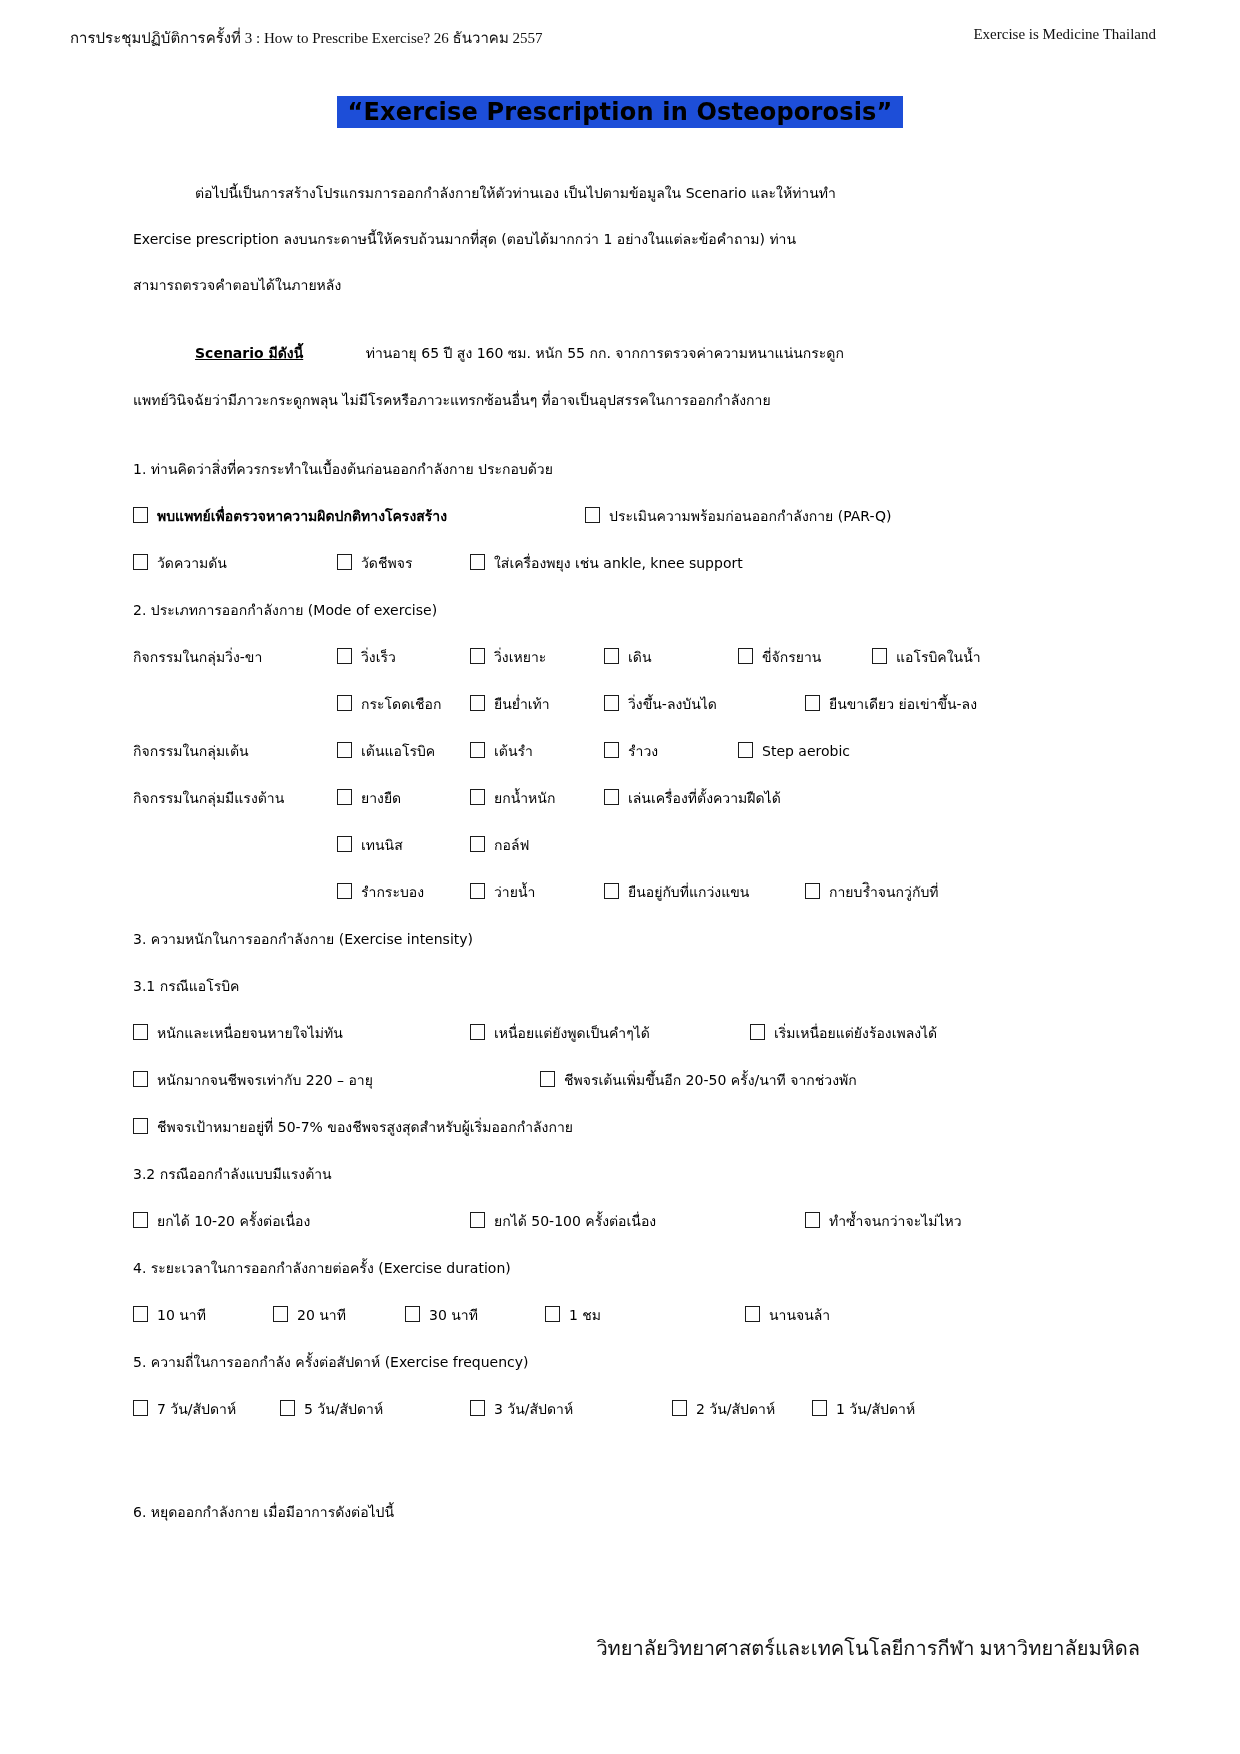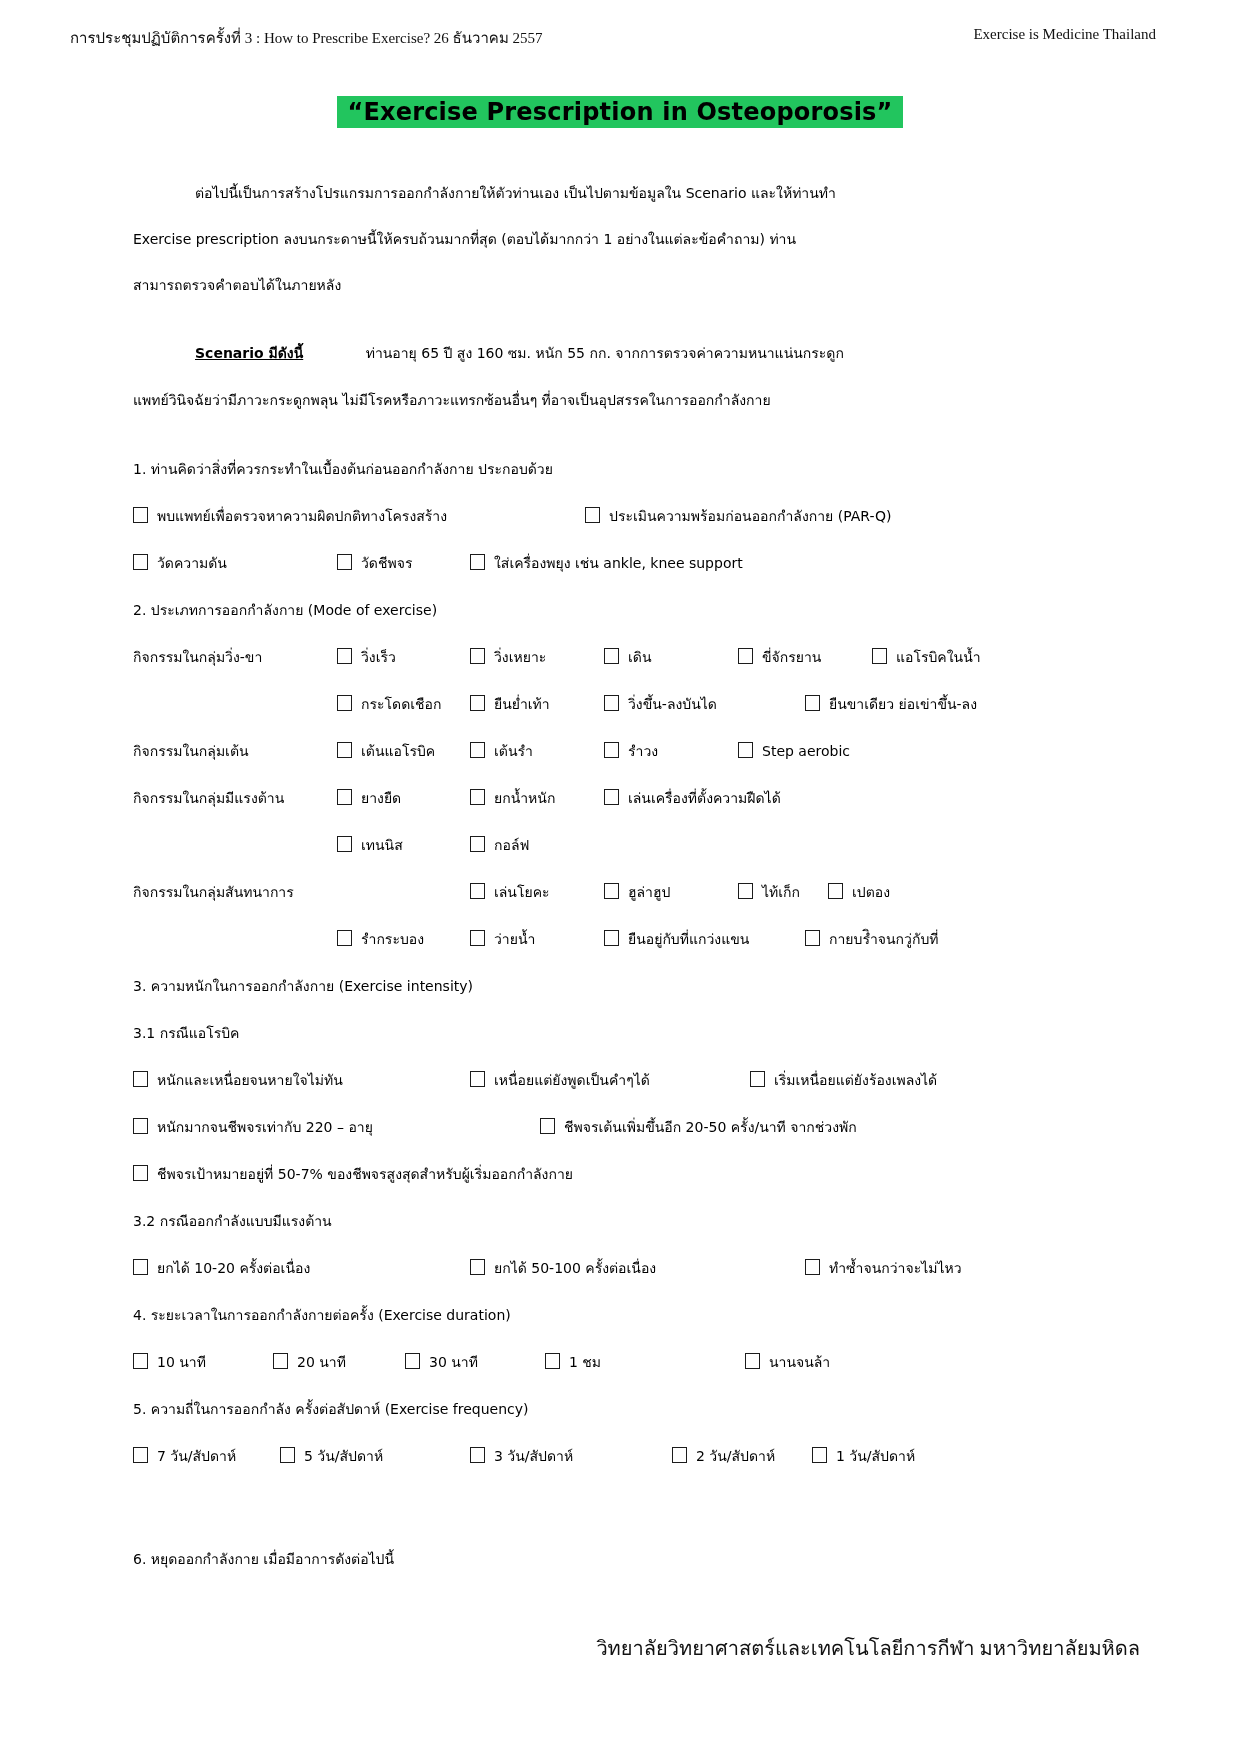--- a/index.html
+++ b/index.html
@@ -7,21 +7,21 @@
     width:1240px;height:1754px;position:relative;background:#ffffff;color:#000;
     font-family:"DejaVu Sans", sans-serif;overflow:hidden;
   }
   .page-header{
     position:absolute;top:26px;left:70px;right:84px;
     display:flex;justify-content:space-between;
     font-family:"Liberation Serif", serif;font-size:15px;color:#111;
   }
   .title-wrap{position:absolute;top:96px;left:0;width:100%;text-align:center;}
   .title{
-    display:inline-block;background:#22c55e;padding:2px 10px;
+    display:inline-block;background:#1d4ed8;padding:2px 10px;
     font-size:24px;font-weight:bold;letter-spacing:0.2px;
   }
   .content{position:absolute;left:133px;right:80px;top:170px;font-size:14px;}
   .intro{line-height:46px;}
   .intro .line{white-space:nowrap;}
   .intro .line.first{text-indent:62px;}
   .scenario{margin-top:22px;line-height:47px;}
   .scenario .line1{white-space:nowrap;text-indent:0;}
   .scenario-label{font-weight:bold;text-decoration:underline;margin-left:62px;}
   .scenario-text1{margin-left:58px;}
@@ -65,21 +65,21 @@
       <span class="scenario-text1">ท่านอายุ 65 ปี สูง 160 ซม. หนัก 55 กก. จากการตรวจค่าความหนาแน่นกระดูก</span>
     </div>
     <div class="line2">แพทย์วินิจฉัยว่ามีภาวะกระดูกพลุน ไม่มีโรคหรือภาวะแทรกซ้อนอื่นๆ ที่อาจเป็นอุปสรรคในการออกกำลังกาย</div>
   </div>
 
   <div class="form-rows" id="form-rows">
       <div class="row">
         <span class="qtext">1. ท่านคิดว่าสิ่งที่ควรกระทำในเบื้องต้นก่อนออกกำลังกาย ประกอบด้วย</span>
       </div>
       <div class="row">
-        <span class="opt" style="left: 0px;"><span class="cb"></span><span>พบแพทย์เพื่อตรวจหาความผิดปกติทางโครงสร้าง</span></span>
+        <span class="opt" style="left: 0px; font-weight: bold;"><span class="cb"></span><span>พบแพทย์เพื่อตรวจหาความผิดปกติทางโครงสร้าง</span></span>
         <span class="opt" style="left: 452px;"><span class="cb"></span><span>ประเมินความพร้อมก่อนออกกำลังกาย (PAR-Q)</span></span>
       </div>
       <div class="row">
         <span class="opt" style="left: 0px;"><span class="cb"></span><span>วัดความดัน</span></span>
         <span class="opt" style="left: 204px;"><span class="cb"></span><span>วัดชีพจร</span></span>
         <span class="opt" style="left: 337px;"><span class="cb"></span><span>ใส่เครื่องพยุง เช่น ankle, knee support</span></span>
       </div>
       <div class="row">
         <span class="qtext">2. ประเภทการออกกำลังกาย (Mode of exercise)</span>
       </div>
@@ -106,27 +106,20 @@
       </div>
       <div class="row">
         <span class="opt-label" style="left: 0px;">กิจกรรมในกลุ่มมีแรงต้าน</span>
         <span class="opt" style="left: 204px;"><span class="cb"></span><span>ยางยืด</span></span>
         <span class="opt" style="left: 337px;"><span class="cb"></span><span>ยกน้ำหนัก</span></span>
         <span class="opt" style="left: 471px;"><span class="cb"></span><span>เล่นเครื่องที่ตั้งความฝืดได้</span></span>
       </div>
       <div class="row">
         <span class="opt" style="left: 204px;"><span class="cb"></span><span>เทนนิส</span></span>
         <span class="opt" style="left: 337px;"><span class="cb"></span><span>กอล์ฟ</span></span>
-      </div>
-      <div class="row">
-        <span class="opt-label" style="left: 0px;">กิจกรรมในกลุ่มสันทนาการ</span>
-        <span class="opt" style="left: 337px;"><span class="cb"></span><span>เล่นโยคะ</span></span>
-        <span class="opt" style="left: 471px;"><span class="cb"></span><span>ฮูล่าฮูป</span></span>
-        <span class="opt" style="left: 605px;"><span class="cb"></span><span>ไท้เก็ก</span></span>
-        <span class="opt" style="left: 695px;"><span class="cb"></span><span>เปตอง</span></span>
       </div>
       <div class="row">
         <span class="opt" style="left: 204px;"><span class="cb"></span><span>รำกระบอง</span></span>
         <span class="opt" style="left: 337px;"><span class="cb"></span><span>ว่ายน้ำ</span></span>
         <span class="opt" style="left: 471px;"><span class="cb"></span><span>ยืนอยู่กับที่แกว่งแขน</span></span>
         <span class="opt" style="left: 672px;"><span class="cb"></span><span>กายบริำจนกวู่กับที่</span></span>
       </div>
       <div class="row">
         <span class="qtext">3. ความหนักในการออกกำลังกาย (Exercise intensity)</span>
       </div>

